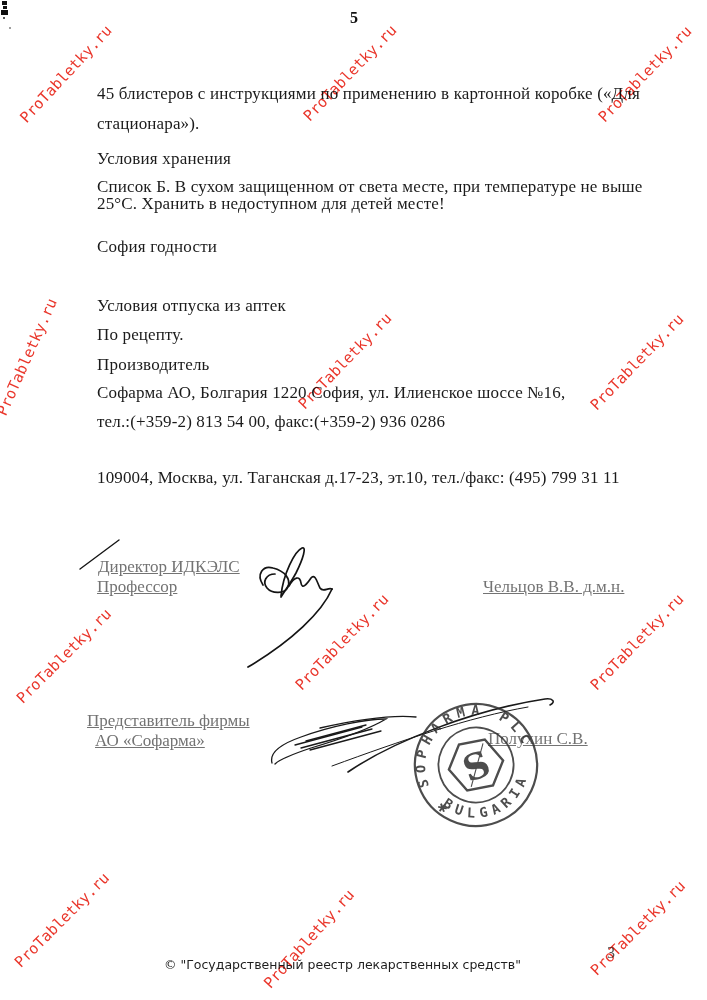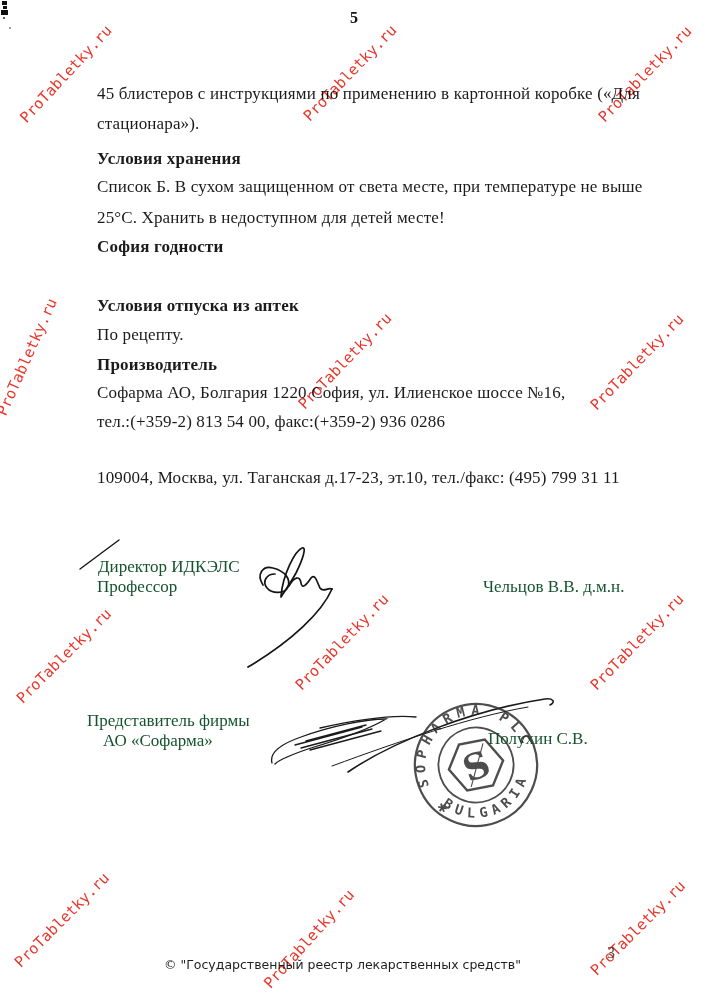--- a/index.html
+++ b/index.html
@@ -6,28 +6,28 @@
   .page{
     position:relative;width:707px;height:1000px;background:#ffffff;
     overflow:hidden;font-family:"Liberation Serif",serif;
   }
   
   .line{
     position:absolute;left:97px;white-space:nowrap;
     font:17px/1.15 "Liberation Serif",serif;color:#1b1b1b;letter-spacing:.15px;
     z-index:5;
   }
-  .line.heading{font-weight:bold;letter-spacing:.2px;}
+  .line.heading{font-weight:normal;letter-spacing:.2px;}
   .pagenum{
     position:absolute;left:350px;top:9px;z-index:5;
     font:bold 16px "Liberation Serif",serif;color:#111;
   }
   .siglabel{
     position:absolute;white-space:nowrap;z-index:5;
-    font:17px/1.18 "Liberation Serif",serif;color:#14532d;
+    font:17px/1.18 "Liberation Serif",serif;color:#737373;text-decoration:underline;
   }
   .footer{
     position:absolute;left:164px;top:957px;white-space:nowrap;z-index:5;
     font:12.5px "DejaVu Sans",sans-serif;color:#1e1e1e;
   }
   .pagemark{
     position:absolute;left:607px;top:944px;z-index:4;
     font:16px "Liberation Serif",serif;color:#555;
   }
   
@@ -52,35 +52,35 @@
   <div class="artifact" style="left:1px;top:10px;width:7px;height:5px"></div>
   <div class="artifact" style="left:3px;top:17px;width:2px;height:2px;opacity:.7"></div>
   <div class="artifact" style="left:9px;top:27px;width:2px;height:2px;opacity:.4"></div>
 
   <div class="pagenum">5</div>
 
   <div class="line" style="top:84px">45 блистеров с инструкциями по применению в картонной коробке («Для</div>
   <div class="line" style="top:114px">стационара»).</div>
   <div class="line heading" style="top:149px">Условия хранения</div>
   <div class="line" style="top:177px">Список Б. В сухом защищенном от света месте, при температуре не выше</div>
-  <div class="line" style="top:208px">25°С. Хранить в недоступном для детей месте!</div>
+  <div class="line" style="top:194px">25°С. Хранить в недоступном для детей месте!</div>
   <div class="line heading" style="top:237px">София годности</div>
   <div class="line heading" style="top:296px">Условия отпуска из аптек</div>
   <div class="line" style="top:325px">По рецепту.</div>
   <div class="line heading" style="top:355px">Производитель</div>
   <div class="line" style="top:383px">Софарма АО, Болгария 1220 София, ул. Илиенское шоссе №16,</div>
   <div class="line" style="top:412px">тел.:(+359-2) 813 54 00, факс:(+359-2) 936 0286</div>
   <div class="line" style="top:468px">109004, Москва, ул. Таганская д.17-23, эт.10, тел./факс: (495) 799 31 11</div>
 
   <div class="siglabel" style="left:98px;top:557px">Директор ИДКЭЛС</div>
   <div class="siglabel" style="left:97px;top:577px">Профессор</div>
   <div class="siglabel" style="left:483px;top:577px">Чельцов В.В. д.м.н.</div>
 
   <div class="siglabel" style="left:87px;top:711px">Представитель фирмы</div>
-  <div class="siglabel" style="left:103px;top:731px">АО «Софарма»</div>
+  <div class="siglabel" style="left:95px;top:731px">АО «Софарма»</div>
   <div class="siglabel" style="left:488px;top:729px">Полухин С.В.</div>
 
   <svg class="overlay" width="707" height="1000" viewBox="0 0 707 1000">
 
     <path d="M 80,569 L 119,540" stroke="#161616" stroke-width="1.4" fill="none" stroke-linecap="round"></path>
 
     <g stroke="#141414" stroke-width="1.7" fill="none" stroke-linecap="round">
       <path d="M 281,596 C 283,574 295,551 302,548 C 307,546 303,559 296,573 C 290,584 284,592 281,597"></path>
       <path d="M 263,585 C 256,574 263,565 273,568 C 285,571 291,579 288,587 C 285,594 272,594 267,588 C 262,582 266,574 275,574"></path>
       <path d="M 289,586 C 294,577 300,575 301,583 C 302,590 307,584 311,578 C 315,573 317,582 320,588 C 323,593 328,587 332,589"></path>

